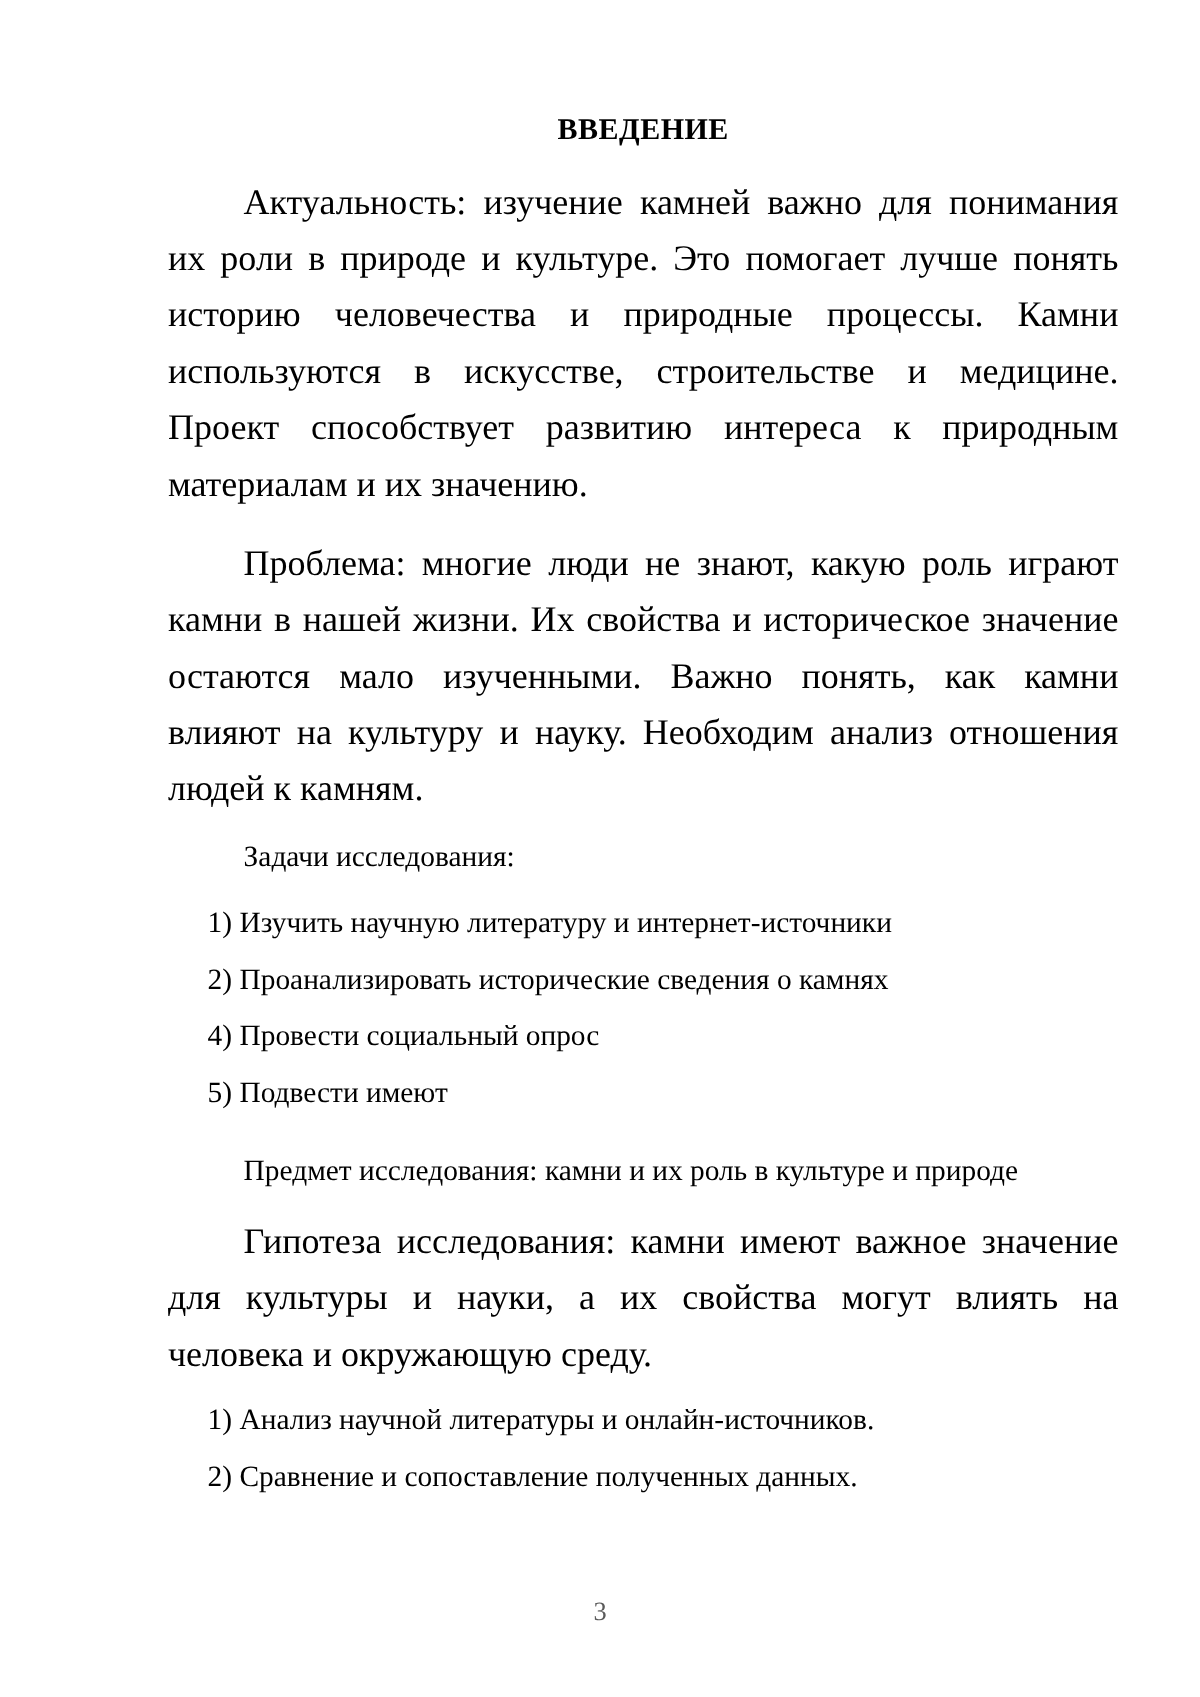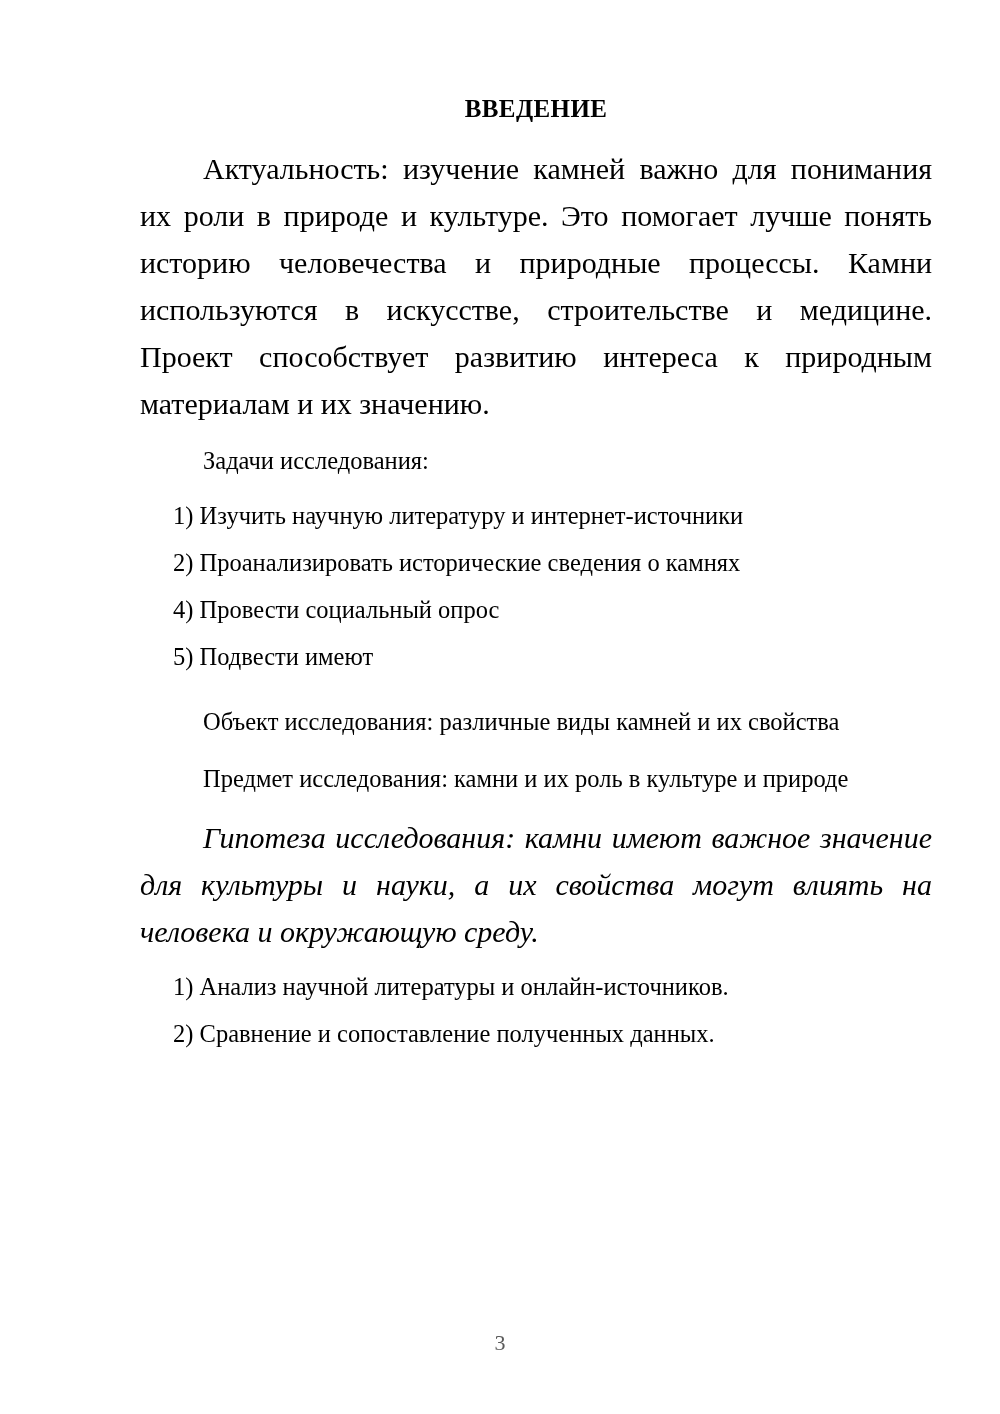--- a/index.html
+++ b/index.html
@@ -45,21 +45,20 @@
     text-indent: 63px;
     margin: 0;
     padding-top: 19px;
     hyphens: none;
   }
   .para.first {
     padding-top: 24px;
   }
   .para.tight {
     padding-top: 12px;
-    font-style: italic;
   }
   .para-left {
     font-size: 24.5px;
     line-height: 47px;
     text-align: left;
     text-indent: 63px;
     margin: 0;
     padding-top: 10px;
   }
   .list {
@@ -100,20 +99,21 @@
 <body>
 
 <div class="page">
 
   <div class="content">
 
     <h1 class="doc-title">ВВЕДЕНИЕ</h1>
 
     <p class="para first">Актуальность: изучение камней важно для понимания их роли в природе и культуре. Это помогает лучше понять историю человечества и природные процессы. Камни используются в искусстве, строительстве и медицине. Проект способствует развитию интереса к природным материалам и их значению.</p>
 
+    <p class="para">Проблема: многие люди не знают, какую роль играют камни в нашей жизни. Их свойства и историческое значение остаются мало изученными. Важно понять, как камни влияют на культуру и науку. Необходим анализ отношения людей к камням.</p>
 
 
     <p class="para-left">Задачи исследования:</p>
 
     <div class="block-gap-sm"></div>
 
     <ul class="list spaced">
       <li class="list-item">
         <span class="list-marker">1)</span>
         <span class="list-text">Изучить научную литературу и интернет-источники</span>
@@ -127,21 +127,20 @@
         <span class="list-text">Провести социальный опрос</span>
       </li>
       <li class="list-item">
         <span class="list-marker">5)</span>
         <span class="list-text">Подвести имеют</span>
       </li>
     </ul>
 
     <div class="block-gap-sm"></div>
 
-    <p class="para-left">Объект исследования: различные виды камней и их свойства</p>
 
     <p class="para-left">Предмет исследования: камни и их роль в культуре и природе</p>
 
     <p class="para tight">Гипотеза исследования: камни имеют важное значение для культуры и науки, а их свойства могут влиять на человека и окружающую среду.</p>
 
 
     <div class="block-gap-sm"></div>
 
     <ul class="list spaced">
       <li class="list-item">

